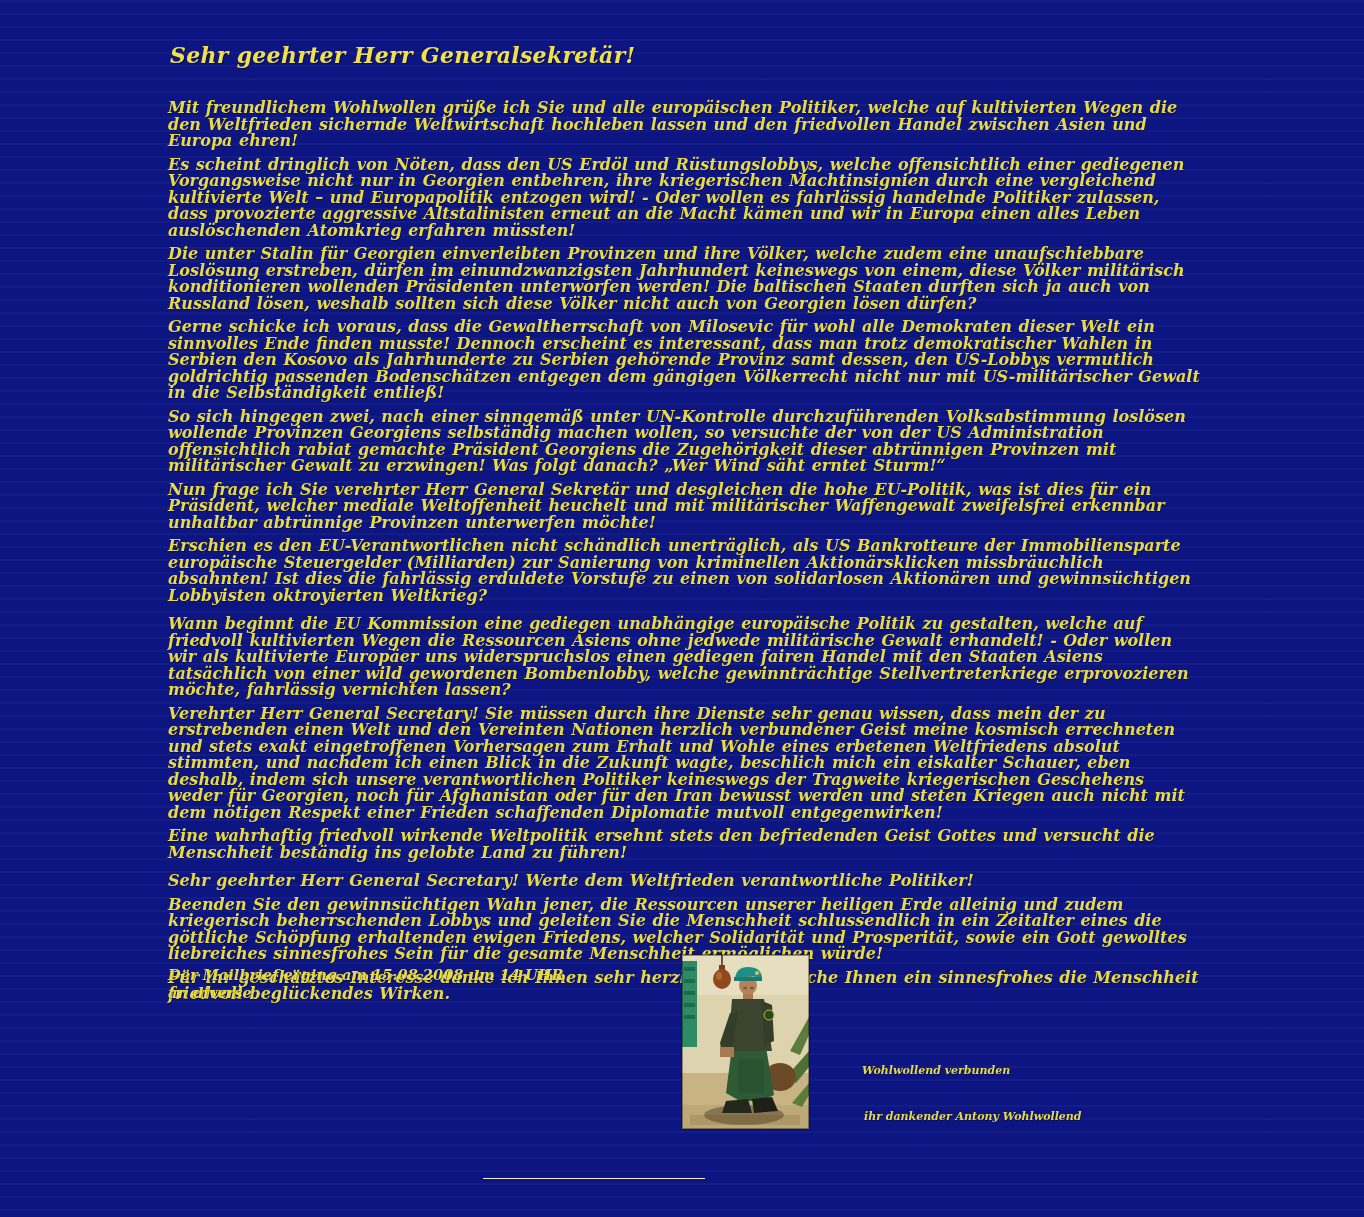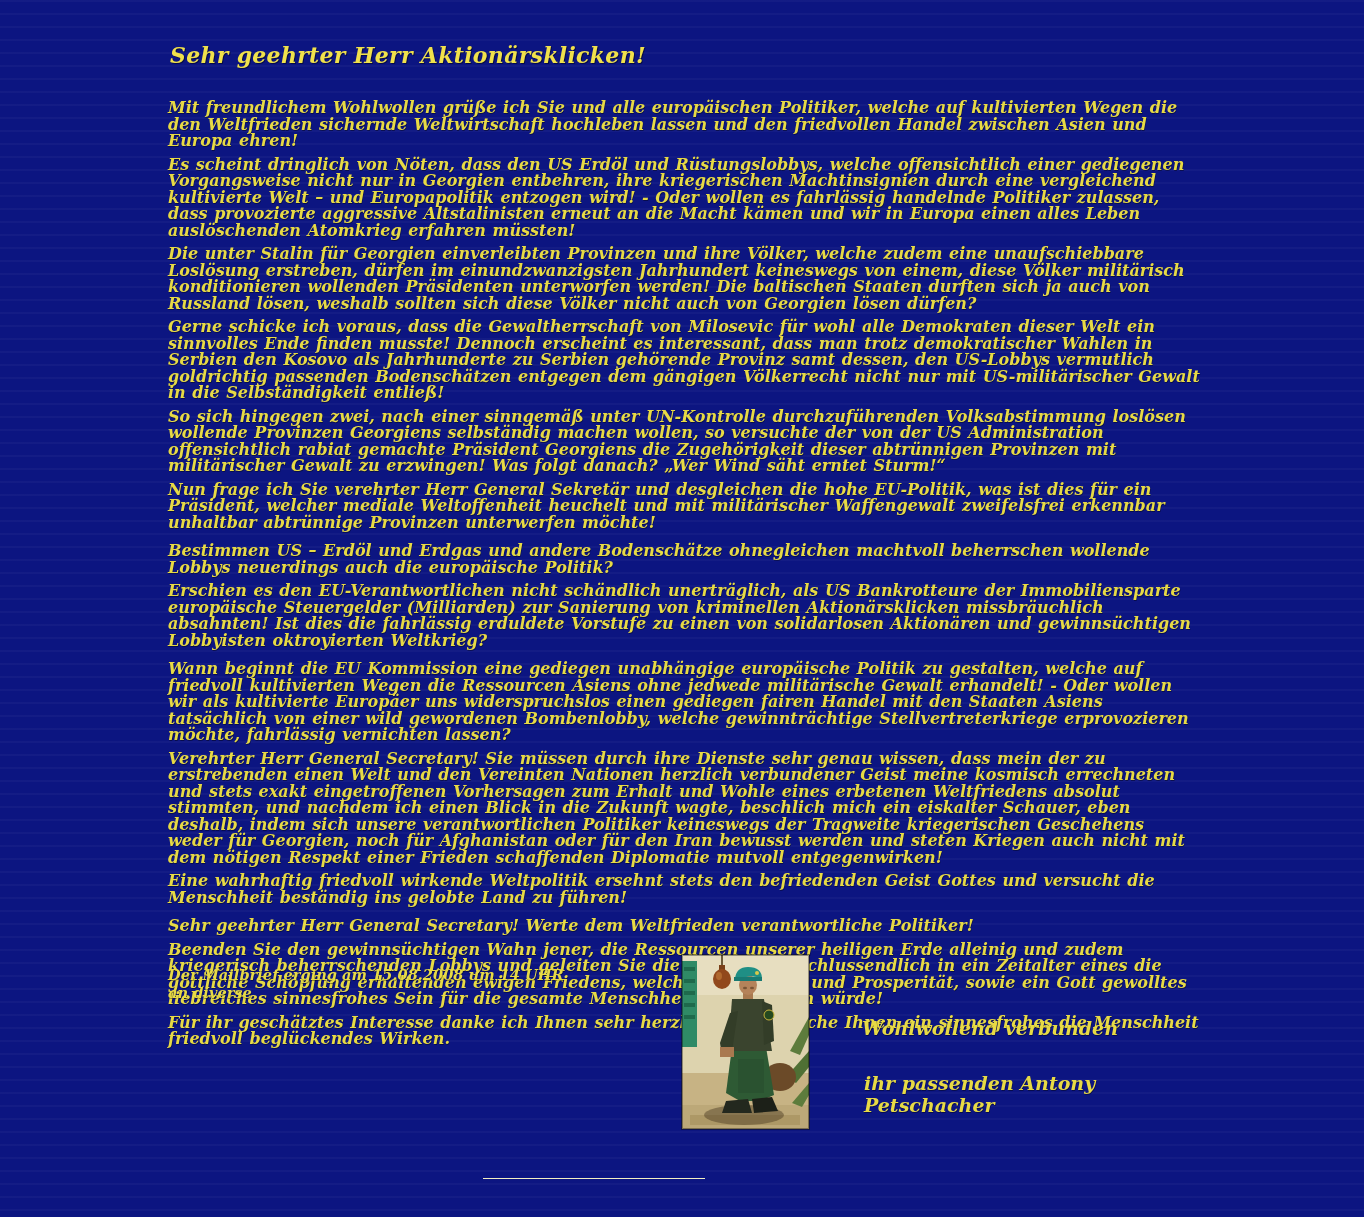--- a/index.html
+++ b/index.html
@@ -38,46 +38,45 @@
     font-size:14.6px; line-height:18px;
     text-shadow:0.5px 0.5px 0 rgba(0,0,0,0.4);
   }
   .photo-frame {
     position:absolute; left:682px; top:955px;
     width:127px; height:174px;
     outline:1px solid rgba(0,0,0,0.45);
     box-shadow:0 0 0 1px rgba(255,255,255,0.06);
   }
   .signature {
-    position:absolute; left:862px; top:1017px; width:360px;
-    font-size:19px;
+    position:absolute; left:862px; top:1064px; width:360px;
+    font-size:11px;
     text-shadow:0.5px 0.5px 0 rgba(0,0,0,0.4);
   }
   .signature .sig-line2 { margin-top:33px; margin-left:2px; }
   .divider {
     position:absolute; left:483px; top:1178px;
     width:222px; height:1px;
     background:#f2eec2;
   }
 </style>
 </head>
 <body>
 
 <div class="page">
 
   <div class="content">
-    <h1 class="page-title">Sehr geehrter Herr Aktionärsklicken!</h1>
+    <h1 class="page-title">Sehr geehrter Herr Generalsekretär!</h1>
 
     <p class="para">Mit freundlichem Wohlwollen grüße ich Sie und alle europäischen Politiker, welche auf kultivierten Wegen die den Weltfrieden sichernde Weltwirtschaft hochleben lassen und den friedvollen Handel zwischen Asien und Europa ehren!</p>
     <p class="para">Es scheint dringlich von Nöten, dass den US Erdöl und Rüstungslobbys, welche offensichtlich einer gediegenen Vorgangsweise nicht nur in Georgien entbehren, ihre kriegerischen Machtinsignien durch eine vergleichend kultivierte Welt – und Europapolitik entzogen wird! - Oder wollen es fahrlässig handelnde Politiker zulassen, dass provozierte aggressive Altstalinisten erneut an die Macht kämen und wir in Europa einen alles Leben auslöschenden Atomkrieg erfahren müssten!</p>
     <p class="para">Die unter Stalin für Georgien einverleibten Provinzen und ihre Völker, welche zudem eine unaufschiebbare Loslösung erstreben, dürfen im einundzwanzigsten Jahrhundert keineswegs von einem, diese Völker militärisch konditionieren wollenden Präsidenten unterworfen werden! Die baltischen Staaten durften sich ja auch von Russland lösen, weshalb sollten sich diese Völker nicht auch von Georgien lösen dürfen?</p>
     <p class="para">Gerne schicke ich voraus, dass die Gewaltherrschaft von Milosevic für wohl alle Demokraten dieser Welt ein sinnvolles Ende finden musste! Dennoch erscheint es interessant, dass man trotz demokratischer Wahlen in Serbien den Kosovo als Jahrhunderte zu Serbien gehörende Provinz samt dessen, den US-Lobbys vermutlich goldrichtig passenden Bodenschätzen entgegen dem gängigen Völkerrecht nicht nur mit US-militärischer Gewalt in die Selbständigkeit entließ!</p>
     <p class="para">So sich hingegen zwei, nach einer sinngemäß unter UN-Kontrolle durchzuführenden Volksabstimmung loslösen wollende Provinzen Georgiens selbständig machen wollen, so versuchte der von der US Administration offensichtlich rabiat gemachte Präsident Georgiens die Zugehörigkeit dieser abtrünnigen Provinzen mit militärischer Gewalt zu erzwingen! Was folgt danach? „Wer Wind säht erntet Sturm!“</p>
     <p class="para">Nun frage ich Sie verehrter Herr General Sekretär und desgleichen die hohe EU-Politik, was ist dies für ein Präsident, welcher mediale Weltoffenheit heuchelt und mit militärischer Waffengewalt zweifelsfrei erkennbar unhaltbar abtrünnige Provinzen unterwerfen möchte!</p>
-    <p class="para mt-lg">Bestimmen US – Erdöl und Erdgas und andere Bodenschätze ohnegleichen machtvoll beherrschen wollende Lobbys neuerdings auch die europäische Politik?</p>
     <p class="para">Erschien es den EU-Verantwortlichen nicht schändlich unerträglich, als US Bankrotteure der Immobiliensparte europäische Steuergelder (Milliarden) zur Sanierung von kriminellen Aktionärsklicken missbräuchlich absahnten! Ist dies die fahrlässig erduldete Vorstufe zu einen von solidarlosen Aktionären und gewinnsüchtigen Lobbyisten oktroyierten Weltkrieg?</p>
     <p class="para mt-lg">Wann beginnt die EU Kommission eine gediegen unabhängige europäische Politik zu gestalten, welche auf friedvoll kultivierten Wegen die Ressourcen Asiens ohne jedwede militärische Gewalt erhandelt! - Oder wollen wir als kultivierte Europäer uns widerspruchslos einen gediegen fairen Handel mit den Staaten Asiens tatsächlich von einer wild gewordenen Bombenlobby, welche gewinnträchtige Stellvertreterkriege erprovozieren möchte, fahrlässig vernichten lassen?</p>
     <p class="para">Verehrter Herr General Secretary! Sie müssen durch ihre Dienste sehr genau wissen, dass mein der zu erstrebenden einen Welt und den Vereinten Nationen herzlich verbundener Geist meine kosmisch errechneten und stets exakt eingetroffenen Vorhersagen zum Erhalt und Wohle eines erbetenen Weltfriedens absolut stimmten, und nachdem ich einen Blick in die Zukunft wagte, beschlich mich ein eiskalter Schauer, eben deshalb, indem sich unsere verantwortlichen Politiker keineswegs der Tragweite kriegerischen Geschehens weder für Georgien, noch für Afghanistan oder für den Iran bewusst werden und steten Kriegen auch nicht mit dem nötigen Respekt einer Frieden schaffenden Diplomatie mutvoll entgegenwirken!</p>
     <p class="para">Eine wahrhaftig friedvoll wirkende Weltpolitik ersehnt stets den befriedenden Geist Gottes und versucht die Menschheit beständig ins gelobte Land zu führen!</p>
     <p class="para mt-lg">Sehr geehrter Herr  General Secretary!  Werte dem Weltfrieden verantwortliche Politiker!</p>
     <p class="para">Beenden Sie den gewinnsüchtigen Wahn jener, die Ressourcen unserer heiligen Erde alleinig und zudem kriegerisch beherrschenden Lobbys und geleiten Sie die Menschheit schlussendlich in ein Zeitalter eines die göttliche Schöpfung erhaltenden ewigen Friedens, welcher Solidarität und Prosperität, sowie ein Gott gewolltes liebreiches sinnesfrohes Sein für die gesamte Menschheit ermöglichen würde!</p>
     <p class="para">Für ihr geschätztes Interesse danke ich Ihnen sehr herzlich und wünsche Ihnen ein sinnesfrohes die Menschheit friedvoll beglückendes Wirken.</p>
   </div>
 
   <div class="footer-note">
@@ -136,18 +135,18 @@
       <path d="M53 24 Q54 12 66 12 Q80 12 80 24 Q72 20 64 22 Q57 23 53 24 Z" fill="#1f8f85"></path>
       <rect x="52" y="22" width="28" height="4" fill="#187a72"></rect>
       <circle cx="75" cy="18" r="2" fill="#d8c84a"></circle>
 
       <rect x="0" y="0" width="127" height="174" fill="none" stroke="rgba(0,0,0,0.35)" stroke-width="2"></rect>
     </svg>
   </div>
 
   <div class="signature">
     <div class="sig-line1">Wohlwollend verbunden</div>
-    <div class="sig-line2">ihr passenden Antony Petschacher</div>
+    <div class="sig-line2">ihr dankender Antony Wohlwollend</div>
   </div>
 
   <div class="divider"></div>
 
 </div>
 
 </body></html>

